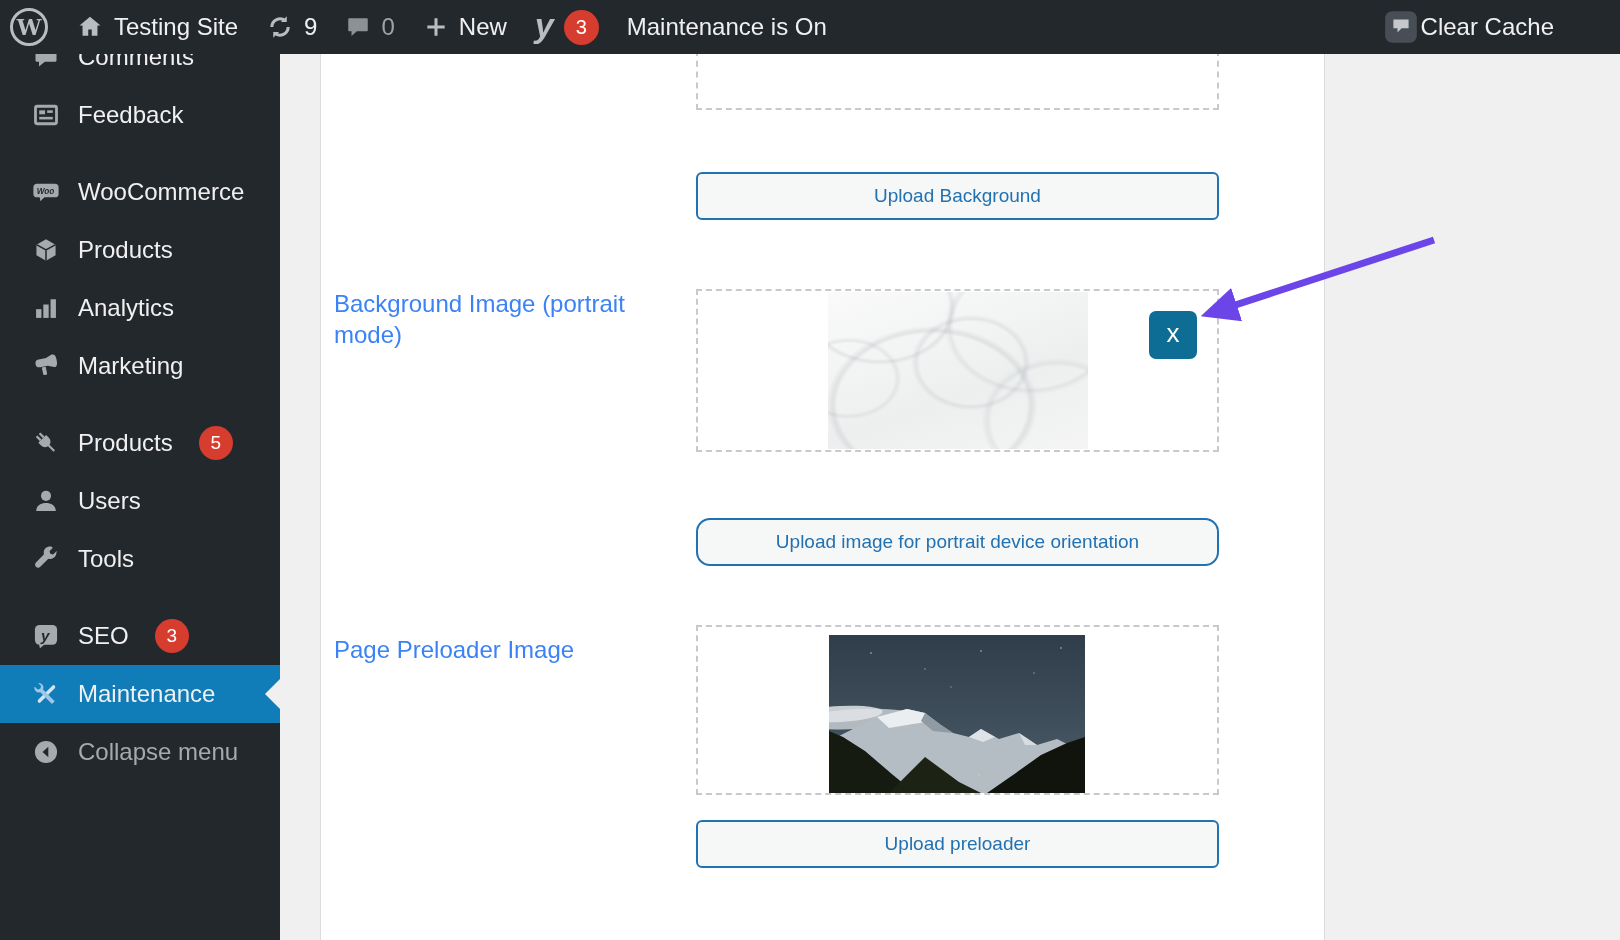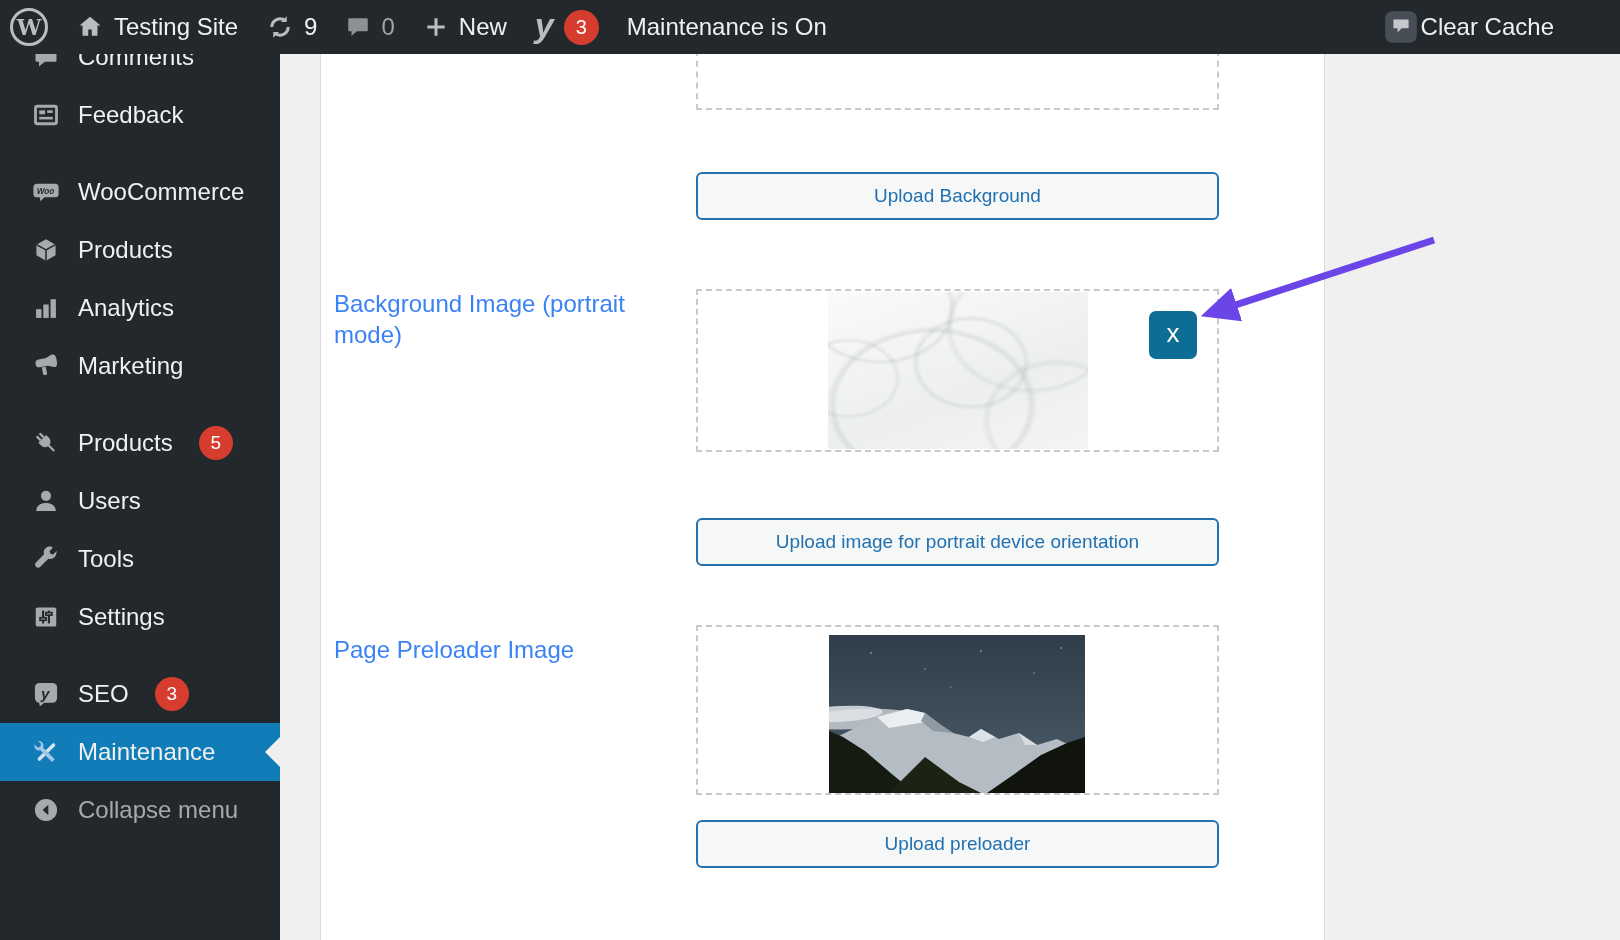--- a/index.html
+++ b/index.html
@@ -56,21 +56,21 @@
       radial-gradient(120px 90px at 20% 10%, transparent 57%, rgba(160,165,170,.20) 60%, transparent 64%),
       radial-gradient(140px 110px at 78% 22%, transparent 55%, rgba(160,165,170,.17) 58%, transparent 62%),
       radial-gradient(160px 120px at 40% 72%, transparent 59%, rgba(150,155,160,.20) 62%, transparent 66%),
       radial-gradient(120px 100px at 88% 82%, transparent 54%, rgba(160,165,170,.16) 58%, transparent 63%),
       radial-gradient(100px 80px at 55% 45%, transparent 51%, rgba(170,175,180,.22) 55%, transparent 60%),
       radial-gradient(90px 70px at 8% 55%, transparent 50%, rgba(165,170,175,.18) 54%, transparent 59%),
       linear-gradient(160deg, #fafafa, #edefef 60%, #f4f4f4); }
   .remove-btn { position:absolute; right:20px; top:20px; width:48px; height:48px; background:#0e6d94;
     border:none; border-radius:7px; color:#fff; font-size:26px; font-family:"Liberation Sans", sans-serif;
     display:flex; align-items:center; justify-content:center; cursor:pointer; line-height:1; padding-bottom:4px; }
-  .btn-upload-portrait { left:375px; top:436px; }
+  .btn-upload-portrait { left:375px; top:436px;border-radius:14px; }
 
   .label-preloader { top:580px; }
   .box-preloader { left:375px; top:571px; width:523px; height:170px; }
   .mountain-wrap { position:absolute; left:131px; top:8px; width:256px; height:158px; }
 
   .btn-upload-preloader { left:375px; top:738px; }
 
   .arrow-layer { position:absolute; left:1178px; top:226px; width:266px; height:104px; z-index:30; pointer-events:none; }
 </style>
 </head>
@@ -207,30 +207,20 @@
       <span>Users</span>
     </div>
 
     <div class="menu-item">
       <svg viewBox="0 0 24 24" fill="#a7aaad">
         <path d="M21.8 6.2c-.2-.6-1-.8-1.5-.3l-2.2 2.2-2.4-.6-.6-2.4 2.2-2.2c.5-.5.3-1.3-.4-1.5-1.9-.5-4 0-5.4 1.4A5.4 5.4 0 0 0 10.3 8L3.4 15c-1 1-1 2.7 0 3.7s2.7 1 3.7 0l6.9-7a5.4 5.4 0 0 0 5.2-1.2c1.4-1.4 2-3.4 1.6-4.3z"></path>
       </svg>
       <span>Tools</span>
     </div>
 
-    <div class="menu-item">
-      <svg viewBox="0 0 24 24">
-        <rect x="3.2" y="3.8" width="17.6" height="16.4" rx="1.6" fill="#a7aaad"></rect>
-        <rect x="8.6" y="6.5" width="1.8" height="11" fill="#23282d"></rect>
-        <rect x="13.6" y="6.5" width="1.8" height="11" fill="#23282d"></rect>
-        <rect x="6.9" y="12.6" width="5.2" height="2.2" fill="#a7aaad" stroke="#23282d" stroke-width="1.4"></rect>
-        <rect x="11.9" y="8.2" width="5.2" height="2.2" fill="#a7aaad" stroke="#23282d" stroke-width="1.4"></rect>
-      </svg>
-      <span>Settings</span>
-    </div>
 
     <div class="menu-spacer"></div>
 
     <div class="menu-item">
       <svg viewBox="0 0 24 24">
         <rect x="2.5" y="2.5" width="19" height="17" rx="4" fill="#a7aaad"></rect>
         <polygon points="6,19 11,19 6.8,22.6" fill="#a7aaad"></polygon>
         <text x="7.8" y="16.4" font-family="Liberation Sans, sans-serif" font-size="13" font-style="italic" font-weight="bold" fill="#23282d">y</text>
       </svg>
       <span>SEO</span>

